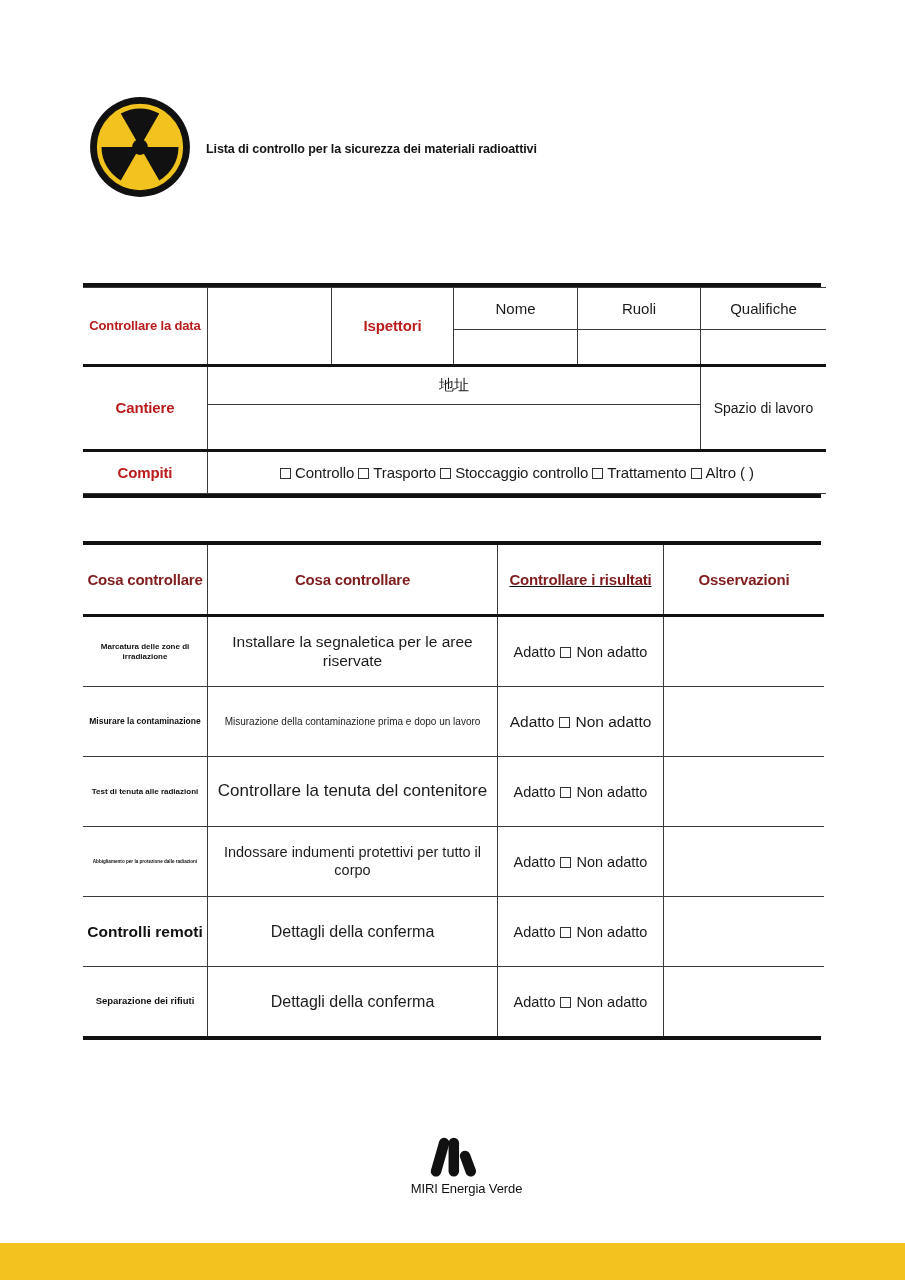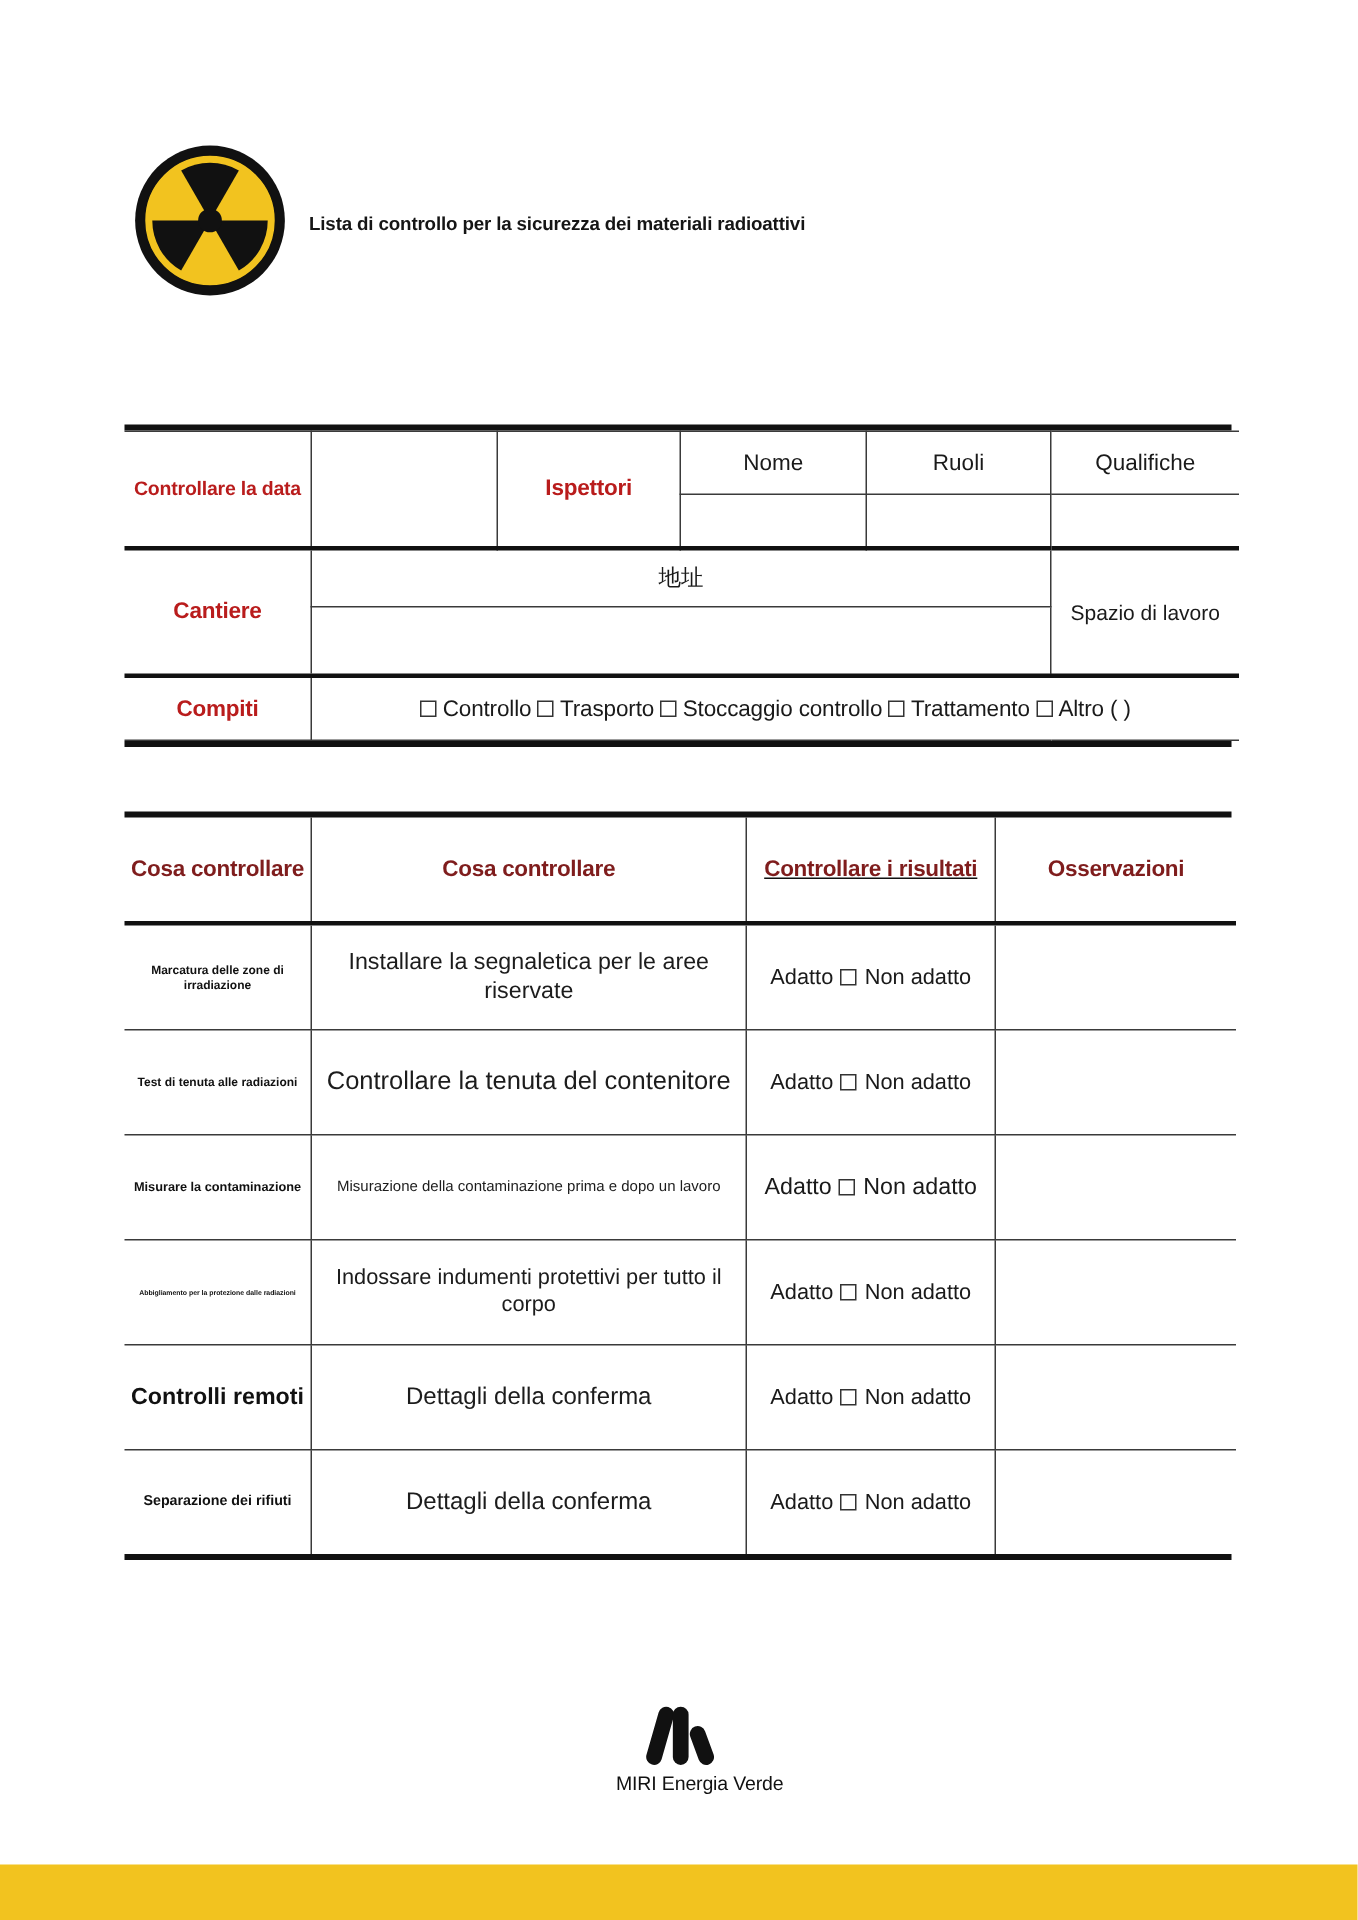--- a/index.html
+++ b/index.html
@@ -298,44 +298,44 @@
             <span>Adatto</span><span class="cbx"></span><span>Non adatto</span>
           </div>
         </td>
         <td class="no-right">
           <div></div>
         </td>
       </tr>
 
       <tr>
         <td class="no-left">
+          <div class="item-label s3">Misurare la contaminazione</div>
+        </td>
+        <td>
+          <div class="item-desc d3">Misurazione della contaminazione prima e dopo un lavoro</div>
+        </td>
+        <td>
+          <div class="result-cell r3">
+            <span>Adatto</span><span class="cbx"></span><span>Non adatto</span>
+          </div>
+        </td>
+        <td class="no-right">
+          <div></div>
+        </td>
+      </tr>
+
+      <tr>
+        <td class="no-left">
           <div class="item-label s4">Test di tenuta alle radiazioni</div>
         </td>
         <td>
           <div class="item-desc d4">Controllare la tenuta del contenitore</div>
         </td>
         <td>
           <div class="result-cell r4">
-            <span>Adatto</span><span class="cbx"></span><span>Non adatto</span>
-          </div>
-        </td>
-        <td class="no-right">
-          <div></div>
-        </td>
-      </tr>
-
-      <tr>
-        <td class="no-left">
-          <div class="item-label s3">Misurare la contaminazione</div>
-        </td>
-        <td>
-          <div class="item-desc d3">Misurazione della contaminazione prima e dopo un lavoro</div>
-        </td>
-        <td>
-          <div class="result-cell r3">
             <span>Adatto</span><span class="cbx"></span><span>Non adatto</span>
           </div>
         </td>
         <td class="no-right">
           <div></div>
         </td>
       </tr>
 
       <tr>
         <td class="no-left">

